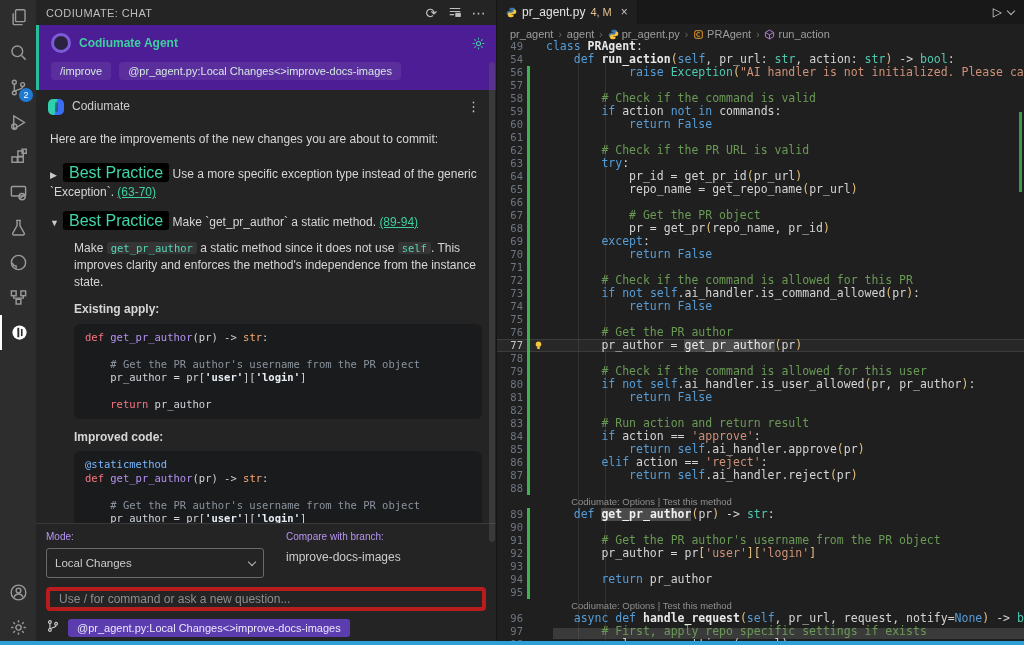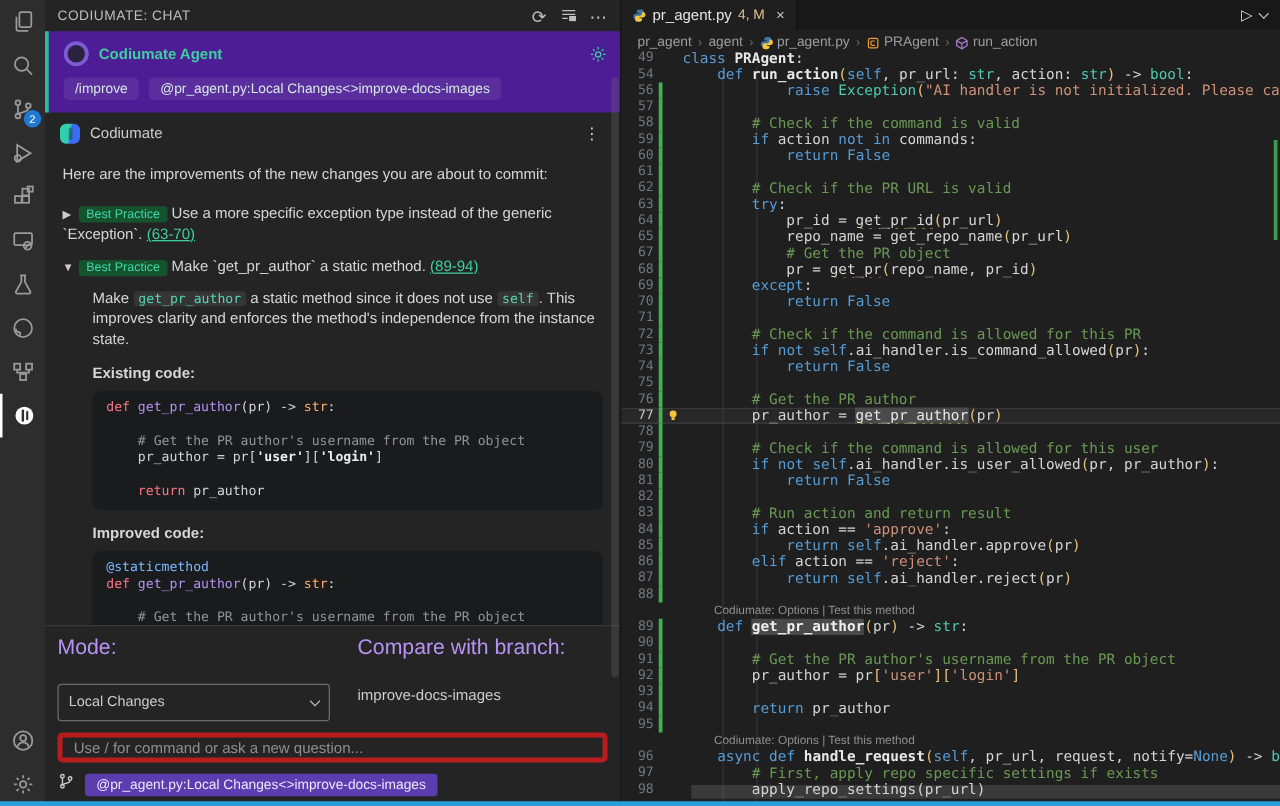--- a/index.html
+++ b/index.html
@@ -37,35 +37,35 @@
   .cod-logo:after { content:""; position:absolute; left:7px; top:3px; width:3px; height:10px; background:#14532d; opacity:.55; border-radius:2px; }
   .msg-author { color:#cccccc; font-size:12px; flex:1; }
   .kebab { color:#cfcfcf; font-size:13px; cursor:pointer; padding:0 4px; }
 
   .msg-body { flex:1; overflow:hidden; padding:6px 14px 0 14px; color:#d6d6d6; font-size:12px; line-height:1.4; }
   .intro { margin:6px 0 14px 0; }
   .file-heading { font-weight:700; margin:0 0 10px 0; }
   .sugg { margin:0 0 9px 0; }
   .sugg-row { display:inline; }
   .caret { display:inline-block; width:13px; color:#cccccc; font-size:9px; cursor:pointer; }
-  .badge { background:#14532d; color:#41d6a8; padding:1px 6px; border-radius:3px; font-size:10px; }
+  .badge { background:#000000; color:#41d6a8; padding:1px 6px; border-radius:3px; font-size:16px; }
   .sg-link { color:#3ecf9e; text-decoration:underline; cursor:pointer; }
   .sg-detail { padding-left:24px; margin-top:8px; }
   .icode { background:#353535; color:#56d6b4; font-family:"DejaVu Sans Mono", monospace; font-size:10.5px; padding:0 4px; border-radius:3px; }
   .code-label { font-weight:700; margin:10px 0 6px 0; }
   .codeblock { background:#191b1d; border-radius:6px; padding:7px 11px; font-family:"DejaVu Sans Mono", monospace; font-size:10.5px; line-height:13.5px; white-space:pre; overflow:hidden; color:#d1d5da; }
   .ck{color:#f97583} .cf{color:#b392f0} .co{color:#ffab70} .cc{color:#8b949e}
   .cs{color:#e6edf3;font-weight:700} .cd{color:#79b8ff} .cp{color:#d1d5da}
 
   .sb-scroll { position:absolute; right:1px; top:62px; width:6px; height:480px; background:rgba(121,121,121,.25); border-radius:3px; }
 
   .controls { border-top:1px solid #3a3a3a; padding:7px 10px 8px 10px; flex:none; background:#242424; }
   .ctl-row1 { display:flex; }
   .ctl-col { display:flex; flex-direction:column; }
-  .ctl-label { color:#b794f4; font-size:17px; margin-bottom:19px; }
+  .ctl-label { color:#b794f4; font-size:10px; margin-bottom:6px; }
   .select { width:218px; height:30px; border:1px solid #6a6a6a; border-radius:3px; color:#cccccc; font-size:11.5px; display:flex; align-items:center; padding:12px 8px; background:#242424; cursor:pointer; }
   .select .grow { flex:1; }
   .chev { width:6px; height:6px; border-right:1.4px solid #bbb; border-bottom:1.4px solid #bbb; transform:rotate(45deg); margin-top:-3px; }
   .branch-col { margin-left:22px; }
   .branch-val { color:#cccccc; font-size:12px; margin-top:2px; }
   .ask-input { width:100%; height:24px; margin-top:9px; background:transparent; border:4px solid #b91c1c; border-radius:4px; color:#cccccc; font-size:12px; padding:0 9px; outline:none; }
   .ask-input::placeholder { color:#8f8f8f; }
   .ctx-row { display:flex; align-items:center; gap:8px; margin-top:8px; }
   .ctx-row svg { width:14px; height:14px; stroke:#cccccc; fill:none; stroke-width:1.3; }
   .ctx-badge { background:#5b3db0; color:#ece5fb; font-size:11px; padding:3px 9px; border-radius:3px; white-space:nowrap; }
@@ -232,21 +232,21 @@
       <span class="msg-author">Codiumate</span>
       <span class="kebab">⋮</span>
     </div>
 
     <div class="msg-body">
       <p class="intro">Here are the improvements of the new changes you are about to commit:</p>
       <div id="sugg-list">
           <div class="sugg"><div class="sugg-row"><span class="caret">▶</span><span class="badge">Best Practice</span><span> Use a more specific exception type instead of the generic `Exception`. </span><span class="sg-link">(63-70)</span></div></div>
           <div class="sugg"><div class="sugg-row"><span class="caret">▼</span><span class="badge">Best Practice</span><span> Make `get_pr_author` a static method. </span><span class="sg-link">(89-94)</span></div><div class="sg-detail">
               <p>Make <span class="icode">get_pr_author</span> a static method since it does not use <span class="icode">self</span>. This improves clarity and enforces the method's independence from the instance state.</p>
-              <div class="code-label">Existing code:</div>
+              <div class="code-label">Existing apply:</div>
               <div class="codeblock"><div><span class="ck">def</span><span class="cp"> </span><span class="cf">get_pr_author</span><span class="cp">(pr) -&gt; </span><span class="co">str</span><span class="cp">:</span></div><div>&nbsp;</div><div><span class="cp">    </span><span class="cc"># Get the PR author's username from the PR object</span></div><div><span class="cp">    pr_author = pr[</span><span class="cs">'user'</span><span class="cp">][</span><span class="cs">'login'</span><span class="cp">]</span></div><div>&nbsp;</div><div><span class="cp">    </span><span class="ck">return</span><span class="cp"> pr_author</span></div></div>
               <div class="code-label">Improved code:</div>
               <div class="codeblock"><div><span class="cd">@staticmethod</span></div><div><span class="ck">def</span><span class="cp"> </span><span class="cf">get_pr_author</span><span class="cp">(pr) -&gt; </span><span class="co">str</span><span class="cp">:</span></div><div>&nbsp;</div><div><span class="cp">    </span><span class="cc"># Get the PR author's username from the PR object</span></div><div><span class="cp">    pr_author = pr[</span><span class="cs">'user'</span><span class="cp">][</span><span class="cs">'login'</span><span class="cp">]</span></div></div>
             </div></div>
         </div>
     </div>
     <div class="sb-scroll"></div>
 
     <div class="controls">
       <div class="ctl-row1">
@@ -339,20 +339,21 @@
         <div class="erow"><span class="ln">56</span><span class="modbar on"></span><span class="glyph"></span><span class="codespan"><span class="tk-tx">            </span><span class="tk-kw">raise</span><span class="tk-tx"> </span><span class="tk-ty">Exception</span><span class="tk-br">(</span><span class="tk-st">"AI handler is not initialized. Please call `handle_request`</span></span></div>
         <div class="erow"><span class="ln">57</span><span class="modbar on"></span><span class="glyph"></span><span class="codespan"></span></div>
         <div class="erow"><span class="ln">58</span><span class="modbar on"></span><span class="glyph"></span><span class="codespan"><span class="tk-tx">        </span><span class="tk-cm"># Check if the command is valid</span></span></div>
         <div class="erow"><span class="ln">59</span><span class="modbar on"></span><span class="glyph"></span><span class="codespan"><span class="tk-tx">        </span><span class="tk-kw">if</span><span class="tk-tx"> action </span><span class="tk-kw">not</span><span class="tk-tx"> </span><span class="tk-kw">in</span><span class="tk-tx"> commands:</span></span></div>
         <div class="erow"><span class="ln">60</span><span class="modbar on"></span><span class="glyph"></span><span class="codespan"><span class="tk-tx">            </span><span class="tk-kw">return</span><span class="tk-tx"> </span><span class="tk-bi">False</span></span></div>
         <div class="erow"><span class="ln">61</span><span class="modbar on"></span><span class="glyph"></span><span class="codespan"></span></div>
         <div class="erow"><span class="ln">62</span><span class="modbar on"></span><span class="glyph"></span><span class="codespan"><span class="tk-tx">        </span><span class="tk-cm"># Check if the PR URL is valid</span></span></div>
         <div class="erow"><span class="ln">63</span><span class="modbar on"></span><span class="glyph"></span><span class="codespan"><span class="tk-tx">        </span><span class="tk-kw">try</span><span class="tk-tx">:</span></span></div>
         <div class="erow"><span class="ln">64</span><span class="modbar on"></span><span class="glyph"></span><span class="codespan"><span class="tk-tx">            pr_id = </span><span class="tk-sq">get_pr_id</span><span class="tk-br">(</span><span class="tk-tx">pr_url</span><span class="tk-br">)</span></span></div>
         <div class="erow"><span class="ln">65</span><span class="modbar on"></span><span class="glyph"></span><span class="codespan"><span class="tk-tx">            repo_name = </span><span class="tk-sq">get_repo_name</span><span class="tk-br">(</span><span class="tk-tx">pr_url</span><span class="tk-br">)</span></span></div>
+        <div class="erow"><span class="ln">66</span><span class="modbar on"></span><span class="glyph"></span><span class="codespan"></span></div>
         <div class="erow"><span class="ln">67</span><span class="modbar on"></span><span class="glyph"></span><span class="codespan"><span class="tk-tx">            </span><span class="tk-cm"># Get the PR object</span></span></div>
         <div class="erow"><span class="ln">68</span><span class="modbar on"></span><span class="glyph"></span><span class="codespan"><span class="tk-tx">            pr = </span><span class="tk-sq">get_pr</span><span class="tk-br">(</span><span class="tk-tx">repo_name, pr_id</span><span class="tk-br">)</span></span></div>
         <div class="erow"><span class="ln">69</span><span class="modbar on"></span><span class="glyph"></span><span class="codespan"><span class="tk-tx">        </span><span class="tk-kw">except</span><span class="tk-tx">:</span></span></div>
         <div class="erow"><span class="ln">70</span><span class="modbar on"></span><span class="glyph"></span><span class="codespan"><span class="tk-tx">            </span><span class="tk-kw">return</span><span class="tk-tx"> </span><span class="tk-bi">False</span></span></div>
         <div class="erow"><span class="ln">71</span><span class="modbar on"></span><span class="glyph"></span><span class="codespan"></span></div>
         <div class="erow"><span class="ln">72</span><span class="modbar on"></span><span class="glyph"></span><span class="codespan"><span class="tk-tx">        </span><span class="tk-cm"># Check if the command is allowed for this PR</span></span></div>
         <div class="erow"><span class="ln">73</span><span class="modbar on"></span><span class="glyph"></span><span class="codespan"><span class="tk-tx">        </span><span class="tk-kw">if</span><span class="tk-tx"> </span><span class="tk-kw">not</span><span class="tk-tx"> </span><span class="tk-kw">self</span><span class="tk-tx">.ai_handler.is_command_allowed</span><span class="tk-br">(</span><span class="tk-tx">pr</span><span class="tk-br">)</span><span class="tk-tx">:</span></span></div>
         <div class="erow"><span class="ln">74</span><span class="modbar on"></span><span class="glyph"></span><span class="codespan"><span class="tk-tx">            </span><span class="tk-kw">return</span><span class="tk-tx"> </span><span class="tk-bi">False</span></span></div>
         <div class="erow"><span class="ln">75</span><span class="modbar on"></span><span class="glyph"></span><span class="codespan"></span></div>
         <div class="erow"><span class="ln">76</span><span class="modbar on"></span><span class="glyph"></span><span class="codespan"><span class="tk-tx">        </span><span class="tk-cm"># Get the PR author</span></span></div>

